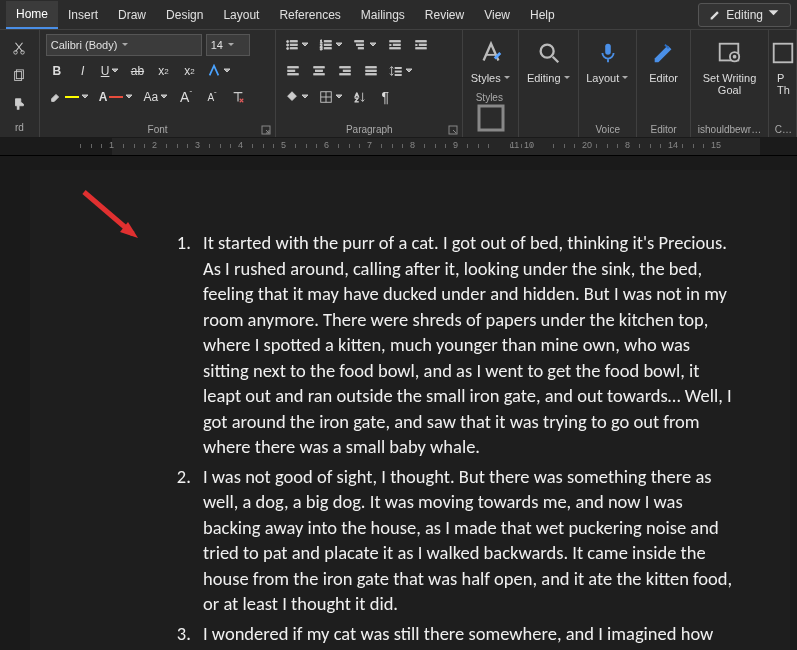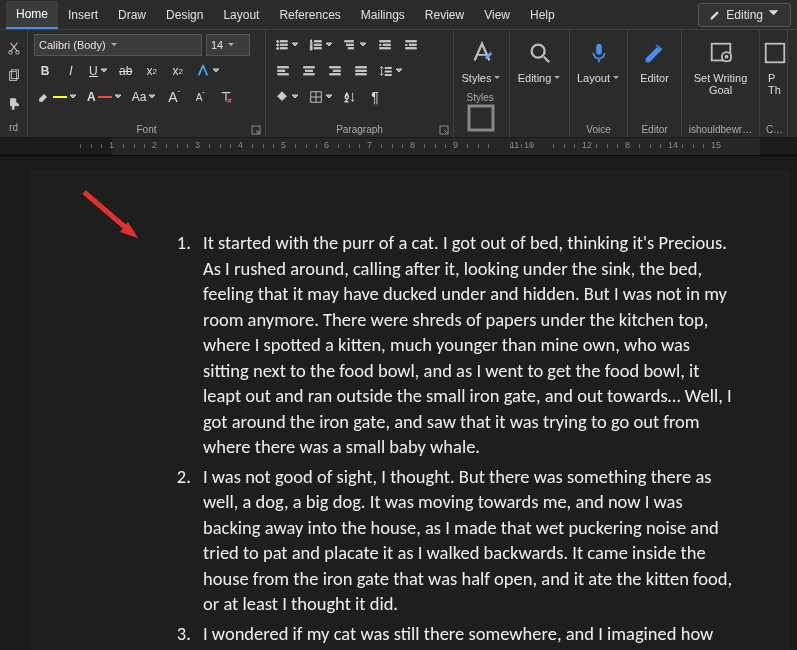--- a/index.html
+++ b/index.html
@@ -43,21 +43,21 @@
     background: #333;
   }
   .menubar .btn svg { width: 13px; height: 13px; fill: #ddd; }
   .ribbon {
     display: flex;
     background: #2b2b2b;
     border-bottom: 1px solid #1a1a1a;
     height: 108px;
   }
   .quickcol {
-    width: 28px;
+    width: 40px;
     display: flex;
     flex-direction: column;
     align-items: center;
     gap: 8px;
     padding-top: 8px;
     border-right: 1px solid #404040;
   }
   .quickcol svg { width: 14px; height: 14px; fill: #ccc; }
   .quickcol .lbl { font-size: 10px; color: #aaa; margin-top: auto; padding-bottom: 4px; }
   .group {
@@ -210,21 +210,21 @@
           <path d="M4 2h6v4l3 2v2H4z" fill="#ccc"></path>
           <rect x="6" y="10" width="2" height="4" fill="#ccc"></rect>
         </svg>
       </div>
     <div class="lbl">rd</div>
   </div>
 
   <div class="group" style="width:238px">
     <div class="rows">
       <div class="row">
-        <div class="combo" style="width:168px">
+        <div class="combo" style="width:156px">
           <span class="val">Calibri (Body)</span>
           <span class="caret"><svg viewBox="0 0 8 8">
                 <path d="M1 2l3 3 3-3z"></path>
               </svg></span>
         </div>
         <div class="combo" style="width:44px">
           <span class="val">14</span>
           <span class="caret"><svg viewBox="0 0 8 8">
                 <path d="M1 2l3 3 3-3z"></path>
               </svg></span>
@@ -579,21 +579,21 @@
       <span class="tickmark" style="left:434.5px"></span>
       <span class="tickmark" style="left:423.75px"></span>
       <span class="tick" style="left:524px">10</span>
       <span class="tickmark" style="left:488.25px"></span>
       <span class="tickmark" style="left:477.5px"></span>
       <span class="tickmark" style="left:466.75px"></span>
       <span class="tick" style="left:510px">11</span>
       <span class="tickmark" style="left:531.25px"></span>
       <span class="tickmark" style="left:520.5px"></span>
       <span class="tickmark" style="left:509.75px"></span>
-      <span class="tick" style="left:582px">12</span>
+      <span class="tick" style="left:582px">20</span>
       <span class="tickmark" style="left:574.25px"></span>
       <span class="tickmark" style="left:563.5px"></span>
       <span class="tickmark" style="left:552.75px"></span>
       <span class="tick" style="left:625px">8</span>
       <span class="tickmark" style="left:617.25px"></span>
       <span class="tickmark" style="left:606.5px"></span>
       <span class="tickmark" style="left:595.75px"></span>
       <span class="tick" style="left:668px">14</span>
       <span class="tickmark" style="left:660.25px"></span>
       <span class="tickmark" style="left:649.5px"></span>

